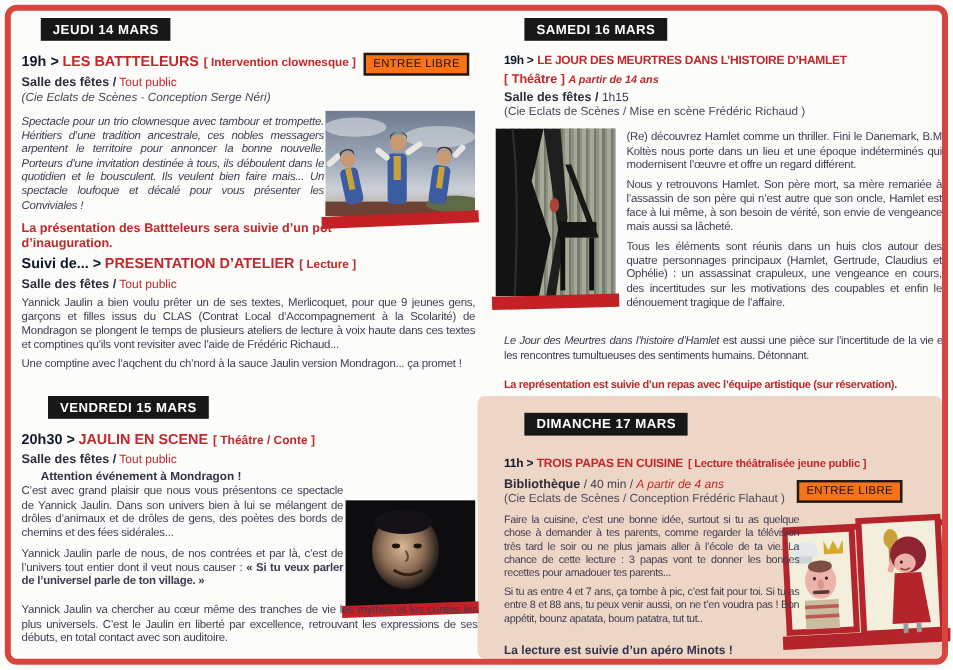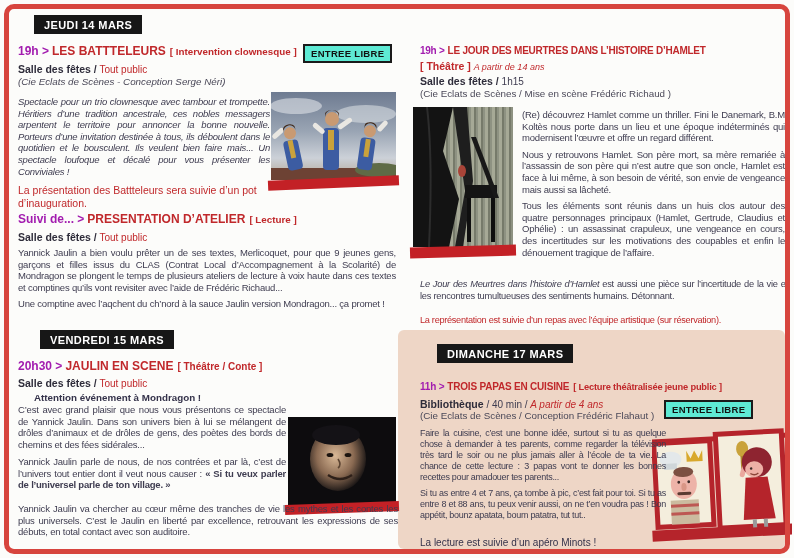--- a/index.html
+++ b/index.html
@@ -4,43 +4,43 @@
 <style>
   html,body{margin:0;padding:0;background:#ffffff;}
   .page{position:relative;width:794px;height:558px;background:#fcfcfa;overflow:hidden;
         font-family:"Liberation Sans",sans-serif;color:#3e3c50;}
   .frame{position:absolute;inset:4px;border:5px solid #d7453e;border-radius:10px;z-index:6;pointer-events:none;}
   .pinkbg{position:absolute;left:398px;top:330px;right:9px;bottom:9px;background:#eed6c6;border-radius:6px;z-index:0;}
 
   .datebox{position:absolute;z-index:2;background:#171717;color:#ffffff;font-weight:bold;
            font-size:11px;letter-spacing:.4px;padding:4px 10px 3px;white-space:nowrap;}
   .h1{position:absolute;z-index:2;font-weight:bold;white-space:nowrap;}
-  .h1 .dk{color:#a21caf;margin-right:3px;}
+  .h1 .dk{color:#0f172a;margin-right:3px;}
   .h1 .rd{color:#c0282b;margin-right:4px;}
   .h1 .cat{color:#c0282b;}
-  .h1 .age{color:#c0282b;font-style:italic;font-weight:normal;}
+  .h1 .age{color:#c0282b;font-style:italic;font-weight:bold;}
 
   .meta{position:absolute;z-index:2;font-size:10px;white-space:nowrap;color:#3e3c50;}
   .meta b{color:#2e2c3a;font-size:10.5px;}
   .meta .red{color:#c0282b;}
   .meta .redit{color:#c0282b;font-style:italic;}
   .credits{position:absolute;z-index:2;font-size:9.8px;color:#4a4858;white-space:nowrap;}
 
   .body{position:absolute;z-index:2;font-size:9.5px;line-height:11.6px;letter-spacing:-.2px;text-align:justify;}
   .body p{margin:0 0 5px 0;}
   .body .it{font-style:italic;}
   .body.small{font-size:9px;line-height:11px;letter-spacing:-.3px;}
   .lead{position:absolute;z-index:2;font-size:9.8px;font-weight:bold;color:#34324a;white-space:nowrap;margin-left:16px;}
 
-  .hl{position:absolute;z-index:2;font-weight:normal;color:#c0282b;font-size:10.5px;line-height:13px;}
+  .hl{position:absolute;z-index:2;font-weight:bold;color:#c0282b;font-size:10.5px;line-height:13px;}
   .hl.one{white-space:nowrap;font-size:9.2px;letter-spacing:-.3px;}
   .hl.dark{color:#34324a;font-size:10px;white-space:nowrap;}
 
-  .badge{position:absolute;z-index:3;background:#5eead4;border:2px solid #1a1a1a;color:#111;
-         font-weight:bold;font-size:9.5px;letter-spacing:.3px;padding:2px 6px;white-space:nowrap;}
+  .badge{position:absolute;z-index:3;background:#f97316;border:2px solid #1a1a1a;color:#111;
+         font-weight:normal;font-size:9.5px;letter-spacing:.3px;padding:2px 6px;white-space:nowrap;}
 
   .photo{position:absolute;z-index:1;}
   .photo .img{position:relative;overflow:hidden;}
   .band{position:absolute;height:10px;background:#c32126;left:-3px;right:-3px;z-index:2;}
   .stripes{background:repeating-linear-gradient(90deg,#8e9282 0 2px,#a6a996 2px 5px,#767a6a 5px 7px);}
 </style>
 </head>
 <body>
 
 <div class="page">
@@ -159,20 +159,21 @@
   <div class="body" style="left:18px;top:404px;width:268px">
     <p>C’est avec grand plaisir que nous vous présentons ce spectacle de Yannick Jaulin. Dans son univers bien à lui se mélangent de drôles d’animaux et de drôles de gens, des poètes des bords de chemins et des fées sidérales...</p>
   </div>
   <div class="body" style="left:18px;top:456px;width:268px">
     <p><span>Yannick Jaulin parle de nous, de nos contrées et par là, c’est de l’univers tout entier dont il veut nous causer : </span><b>« Si tu veux parler de l’universel parle de ton village. »</b></p>
   </div>
   <div class="body" style="left:18px;top:503px;width:380px">
     <p>Yannick Jaulin va chercher au cœur même des tranches de vie les mythes et les contes les plus universels. C’est le Jaulin en liberté par excellence, retrouvant les expressions de ses débuts, en total contact avec son auditoire.</p>
   </div>
 
+  <div class="datebox" style="left:437px;top:15px">SAMEDI 16 MARS</div>
 
   <div class="h1" style="left:420px;top:45px;font-size:10px;letter-spacing:-0.25px">
     <span class="dk">19h &gt;</span><span class="rd">LE JOUR DES MEURTRES DANS L’HISTOIRE D’HAMLET</span>
   </div>
   <div class="h1" style="left:420px;top:60px;font-size:10.5px">
     <span class="cat">[ Théâtre ]</span>
     <span class="age" style="font-size:9px">A partir de 14 ans</span>
   </div>
   <div class="meta" style="left:420px;top:75px">
     <b>Salle des fêtes /</b>

